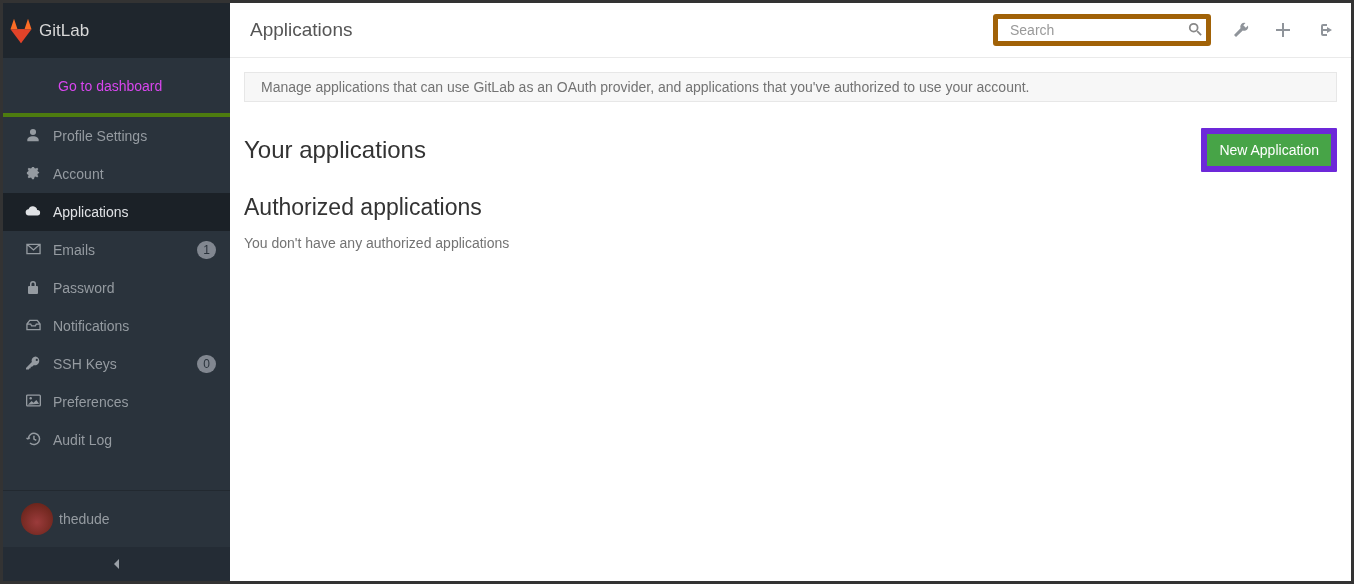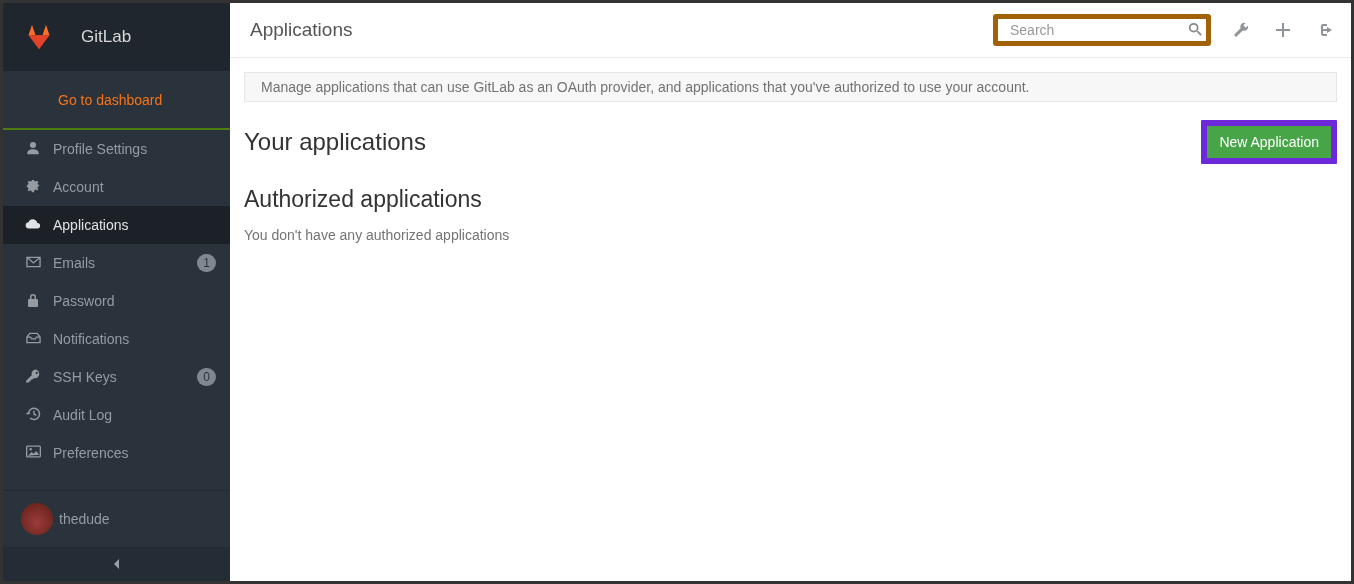--- a/index.html
+++ b/index.html
@@ -14,35 +14,35 @@
     }
     .sidebar {
       width: 227px;
       background: #2a333c;
       color: #959ba1;
       display: flex;
       flex-direction: column;
     }
     .brand {
       background: #1f262d;
-      height: 68px;
-      display: flex;
-      align-items: center;
-      padding-left: 22px;
-      gap: 28px;
+      height: 55px;
+      display: flex;
+      align-items: center;
+      padding-left: 4px;
+      gap: 4px;
     }
     .brand-name { color: #d8d8d8; font-size: 17px; }
     .logo { width: 28px; height: 28px; }
     .dash-link {
       height: 59px;
       display: flex;
       align-items: center;
       padding-left: 55px;
-      border-bottom: 2px solid #4d7c0f;
-      color: #f97316;
+      border-bottom: 4px solid #4d7c0f;
+      color: #d946ef;
       cursor: pointer;
     }
     .nav { list-style: none; flex: 1; }
     .nav-item {
       display: flex;
       align-items: center;
       height: 38px;
       padding: 0 14px 0 22px;
       color: #959ba1;
       cursor: pointer;
@@ -119,21 +119,21 @@
     .content { padding: 14px 14px 0 14px; }
     .info-box {
       background: #f7f7f7;
       border: 1px solid #e7e7e7;
       padding: 6px 16px;
       color: #737373;
       font-size: 14px;
     }
     .section-head {
       display: flex; align-items: center;
-      margin-top: 18px;
+      margin-top: 26px;
     }
     .section-head h2 {
       flex: 1;
       font-size: 24px;
       font-weight: 400;
       color: #333;
     }
     .btn-success {
       background: #47a447;
       color: #fff;
@@ -213,33 +213,33 @@
         <span class="label">Notifications</span>
       </li>
       <li class="nav-item">
         <span class="icon"><svg width="15" height="14" viewBox="0 0 16 14">
             <path fill="currentColor" d="M10.5 0A4.5 4.5 0 0 0 6.2 6L0 12.2V14h3l.8-1.5H5V11h1.5l1.7-1.7A4.5 4.5 0 1 0 10.5 0zm1 2.5a1.2 1.2 0 1 1 0 2.4 1.2 1.2 0 0 1 0-2.4z"></path>
           </svg></span>
         <span class="label">SSH Keys</span>
         <span class="badge">0</span>
       </li>
       <li class="nav-item">
-        <span class="icon"><svg width="15" height="14" viewBox="0 0 16 14">
-            <path fill="none" stroke="currentColor" stroke-width="1.6" d="M2.5 7a6 6 0 1 1 1.8 4.2M2.5 7l-2-1m2 1 1.5-1.6"></path>
-            <path stroke="currentColor" stroke-width="1.6" d="M8.5 3.5V7l2.5 1.5"></path>
-          </svg></span>
-        <span class="label">Audit Log</span>
-      </li>
-      <li class="nav-item">
         <span class="icon"><svg width="15" height="13" viewBox="0 0 16 13">
             <rect x="0.7" y="0.7" width="14.6" height="11.6" rx="1" fill="none" stroke="currentColor" stroke-width="1.4"></rect>
             <circle cx="5" cy="4" r="1.3" fill="currentColor"></circle>
             <path fill="currentColor" d="M2 11l4-4 2 2 3-3 3 4z"></path>
           </svg></span>
         <span class="label">Preferences</span>
+      </li>
+      <li class="nav-item">
+        <span class="icon"><svg width="15" height="14" viewBox="0 0 16 14">
+            <path fill="none" stroke="currentColor" stroke-width="1.6" d="M2.5 7a6 6 0 1 1 1.8 4.2M2.5 7l-2-1m2 1 1.5-1.6"></path>
+            <path stroke="currentColor" stroke-width="1.6" d="M8.5 3.5V7l2.5 1.5"></path>
+          </svg></span>
+        <span class="label">Audit Log</span>
       </li>
     </ul>
 
   <div class="user-row">
     <span class="avatar"></span>
     <span>thedude</span>
   </div>
 
   <div class="collapse-row">
     <span>

